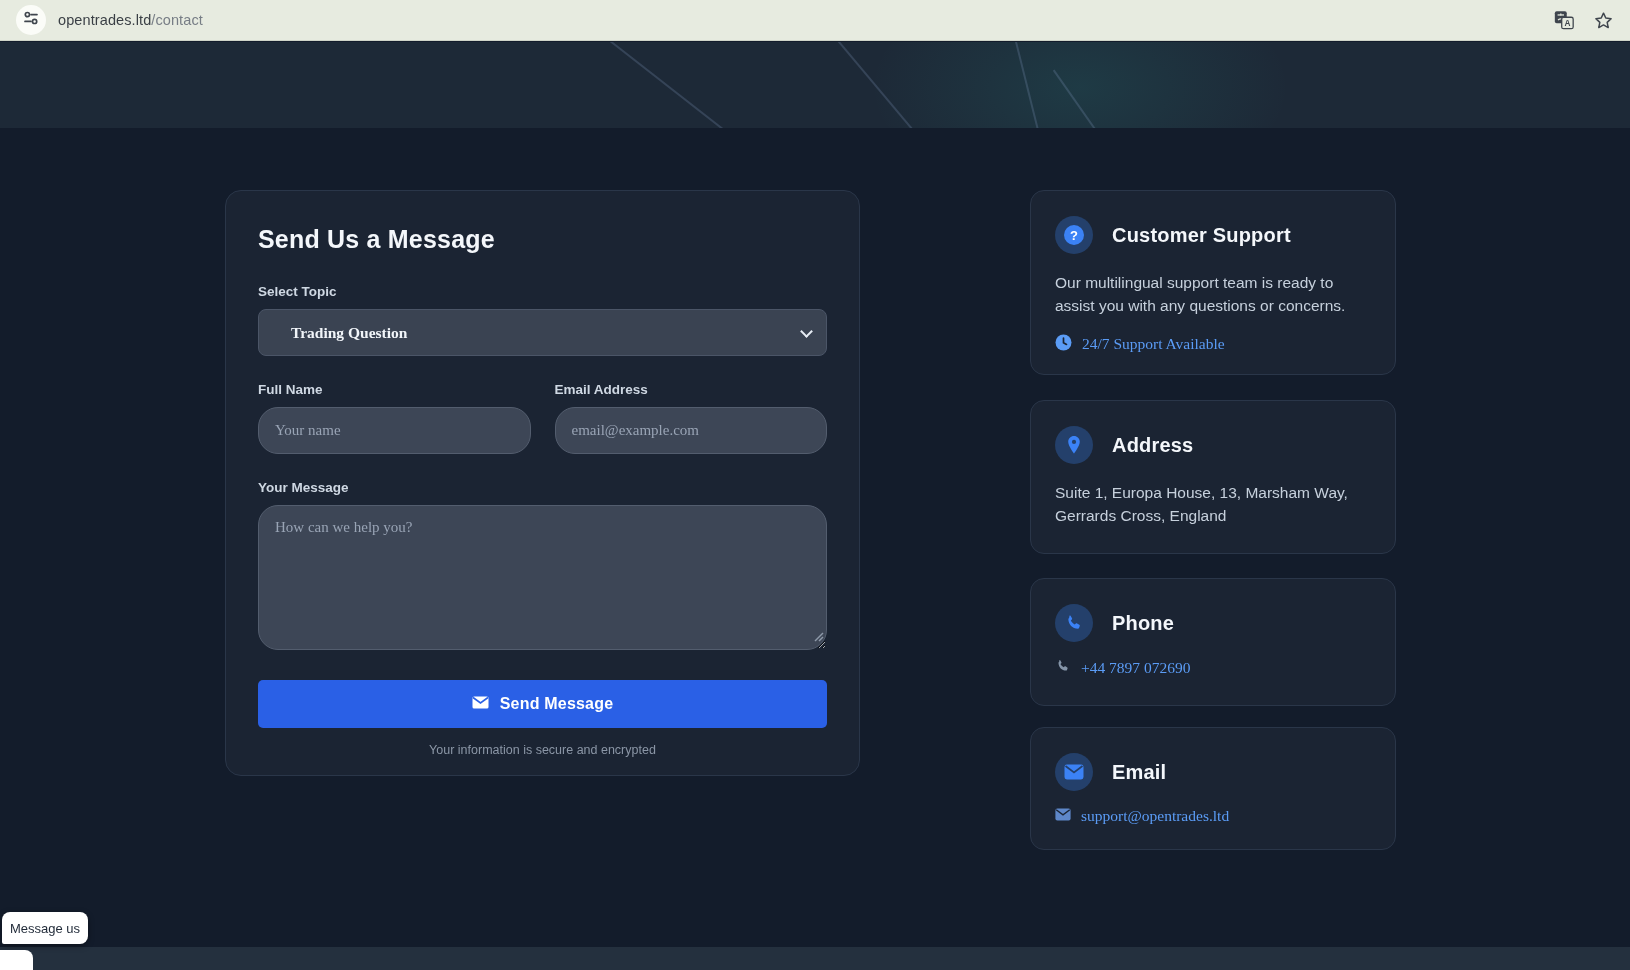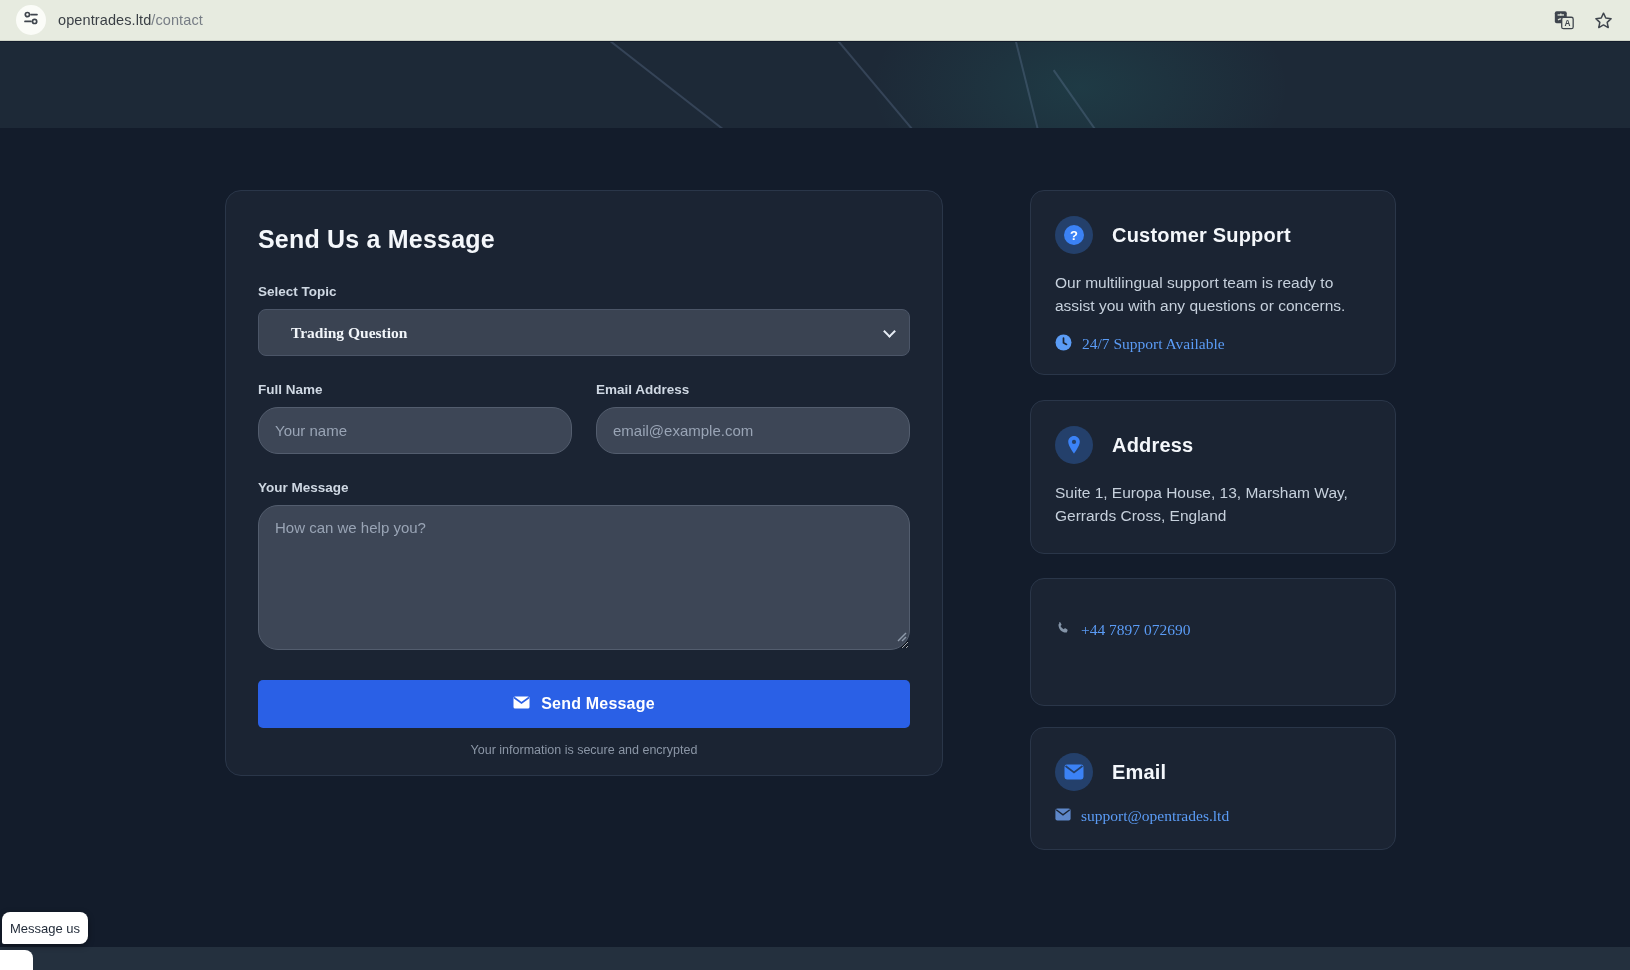--- a/index.html
+++ b/index.html
@@ -39,21 +39,21 @@
     background:radial-gradient(closest-side, rgba(45,212,191,0.10), rgba(45,212,191,0));
   }
   .hero-line { position:absolute; width:2px; background:rgba(140,165,205,0.22); }
   .hl1 { height:260px; left:700px; top:-60px; transform:rotate(-52deg); }
   .hl2 { height:260px; left:880px; top:-80px; transform:rotate(-40deg); }
   .hl3 { height:300px; left:1030px; top:-90px; transform:rotate(-14deg); }
   .hl4 { height:200px; left:1110px; top:10px; transform:rotate(-35deg); }
 
   
   .form-card {
-    position:absolute; left:225px; top:190px; width:718px; height:586px;
+    position:absolute; left:225px; top:190px; width:635px; height:586px;
     background:#1b2433; border:1px solid #2a3649; border-radius:16px;
     padding:34px 32px 0 32px;
   }
   .form-title { font-size:25px; font-weight:700; color:#f4f7fb; letter-spacing:.2px; margin-bottom:30px; }
   .field-label { font-size:13.5px; font-weight:700; color:#cfd8e3; margin-bottom:10px; }
   .select-wrap { position:relative; }
   select.topic-select {
     width:100%; height:47px; background:#3a4352; color:#f1f5f9;
     border:1px solid #4b5567; border-radius:8px; padding:0 40px 0 32px;
     font-size:15.5px; font-weight:600; font-family:Liberation Serif, serif;
@@ -61,21 +61,21 @@
   }
   .select-chevron {
     position:absolute; right:16px; top:18px; width:9px; height:9px;
     border-right:2px solid #e7edf5; border-bottom:2px solid #e7edf5;
     transform:rotate(45deg); pointer-events:none;
   }
   .two-col { display:flex; gap:24px; margin-top:26px;align-items:flex-end; }
   .col { flex:1; }
   input.text-input, textarea.msg-area {
     width:100%; background:#3d4656; border:1px solid #535d6e; border-radius:20px;
-    color:#e2e8f0; font-size:15px; font-family:Liberation Sans, sans-serif; outline:none;
+    color:#e2e8f0; font-size:15px; font-family:Liberation Serif, serif; outline:none;
   }
   input.text-input { height:47px; padding:0 16px; }
   input.text-input::placeholder, textarea.msg-area::placeholder { color:#99a4b5; }
   .msg-block { margin-top:26px; }
   .textarea-wrap { position:relative; }
   textarea.msg-area { height:145px; padding:13px 16px; resize:vertical; display:block; }
   .resize-grip { position:absolute; right:3px; bottom:4px; pointer-events:none; }
   .send-btn {
     width:100%; height:48px; margin-top:30px; border:none; border-radius:5px;
     background:#2a60e6; color:#ffffff; font-size:16px; font-weight:700;
@@ -241,20 +241,28 @@
           <path d="M12 2.2c-3.5 0-6.3 2.8-6.3 6.3 0 4.7 6.3 12.8 6.3 12.8s6.3-8.1 6.3-12.8c0-3.5-2.8-6.3-6.3-6.3z" fill="#3b82f6"></path>
           <circle cx="12" cy="8.6" r="2.3" fill="#24406b"></circle>
         </svg>
       </div>
       <div class="card-title">Address</div>
     </div>
     <div class="card-body">Suite 1, Europa House, 13, Marsham Way, Gerrards Cross, England</div>
   </div>
 
   <div class="info-card ic-phone">
+    <div class="card-head">
+      <div class="icon-badge">
+        <svg width="20" height="20" viewBox="0 0 24 24">
+          <path d="M6.6 3.2c.5-.2 1.1 0 1.4.5l1.6 2.7c.3.5.2 1.1-.2 1.5L8.2 9.1c1 2.1 2.7 3.8 4.8 4.8l1.2-1.2c.4-.4 1-.5 1.5-.2l2.7 1.6c.5.3.7.9.5 1.4l-.9 2.4c-.2.5-.7.9-1.3.9C9.9 18.4 5.6 14.1 5.2 7.4c0-.6.3-1.1.9-1.3z" fill="#3b82f6"></path>
+        </svg>
+      </div>
+      <div class="card-title">Phone</div>
+    </div>
     <a class="card-link tight" href="#">
       <span>
         <svg width="16" height="16" viewBox="0 0 24 24">
           <path d="M6.6 3.2c.5-.2 1.1 0 1.4.5l1.6 2.7c.3.5.2 1.1-.2 1.5L8.2 9.1c1 2.1 2.7 3.8 4.8 4.8l1.2-1.2c.4-.4 1-.5 1.5-.2l2.7 1.6c.5.3.7.9.5 1.4l-.9 2.4c-.2.5-.7.9-1.3.9C9.9 18.4 5.6 14.1 5.2 7.4c0-.6.3-1.1.9-1.3z" fill="#8494a8"></path>
         </svg>
       </span>
       <span>+44 7897 072690</span>
     </a>
   </div>
 

